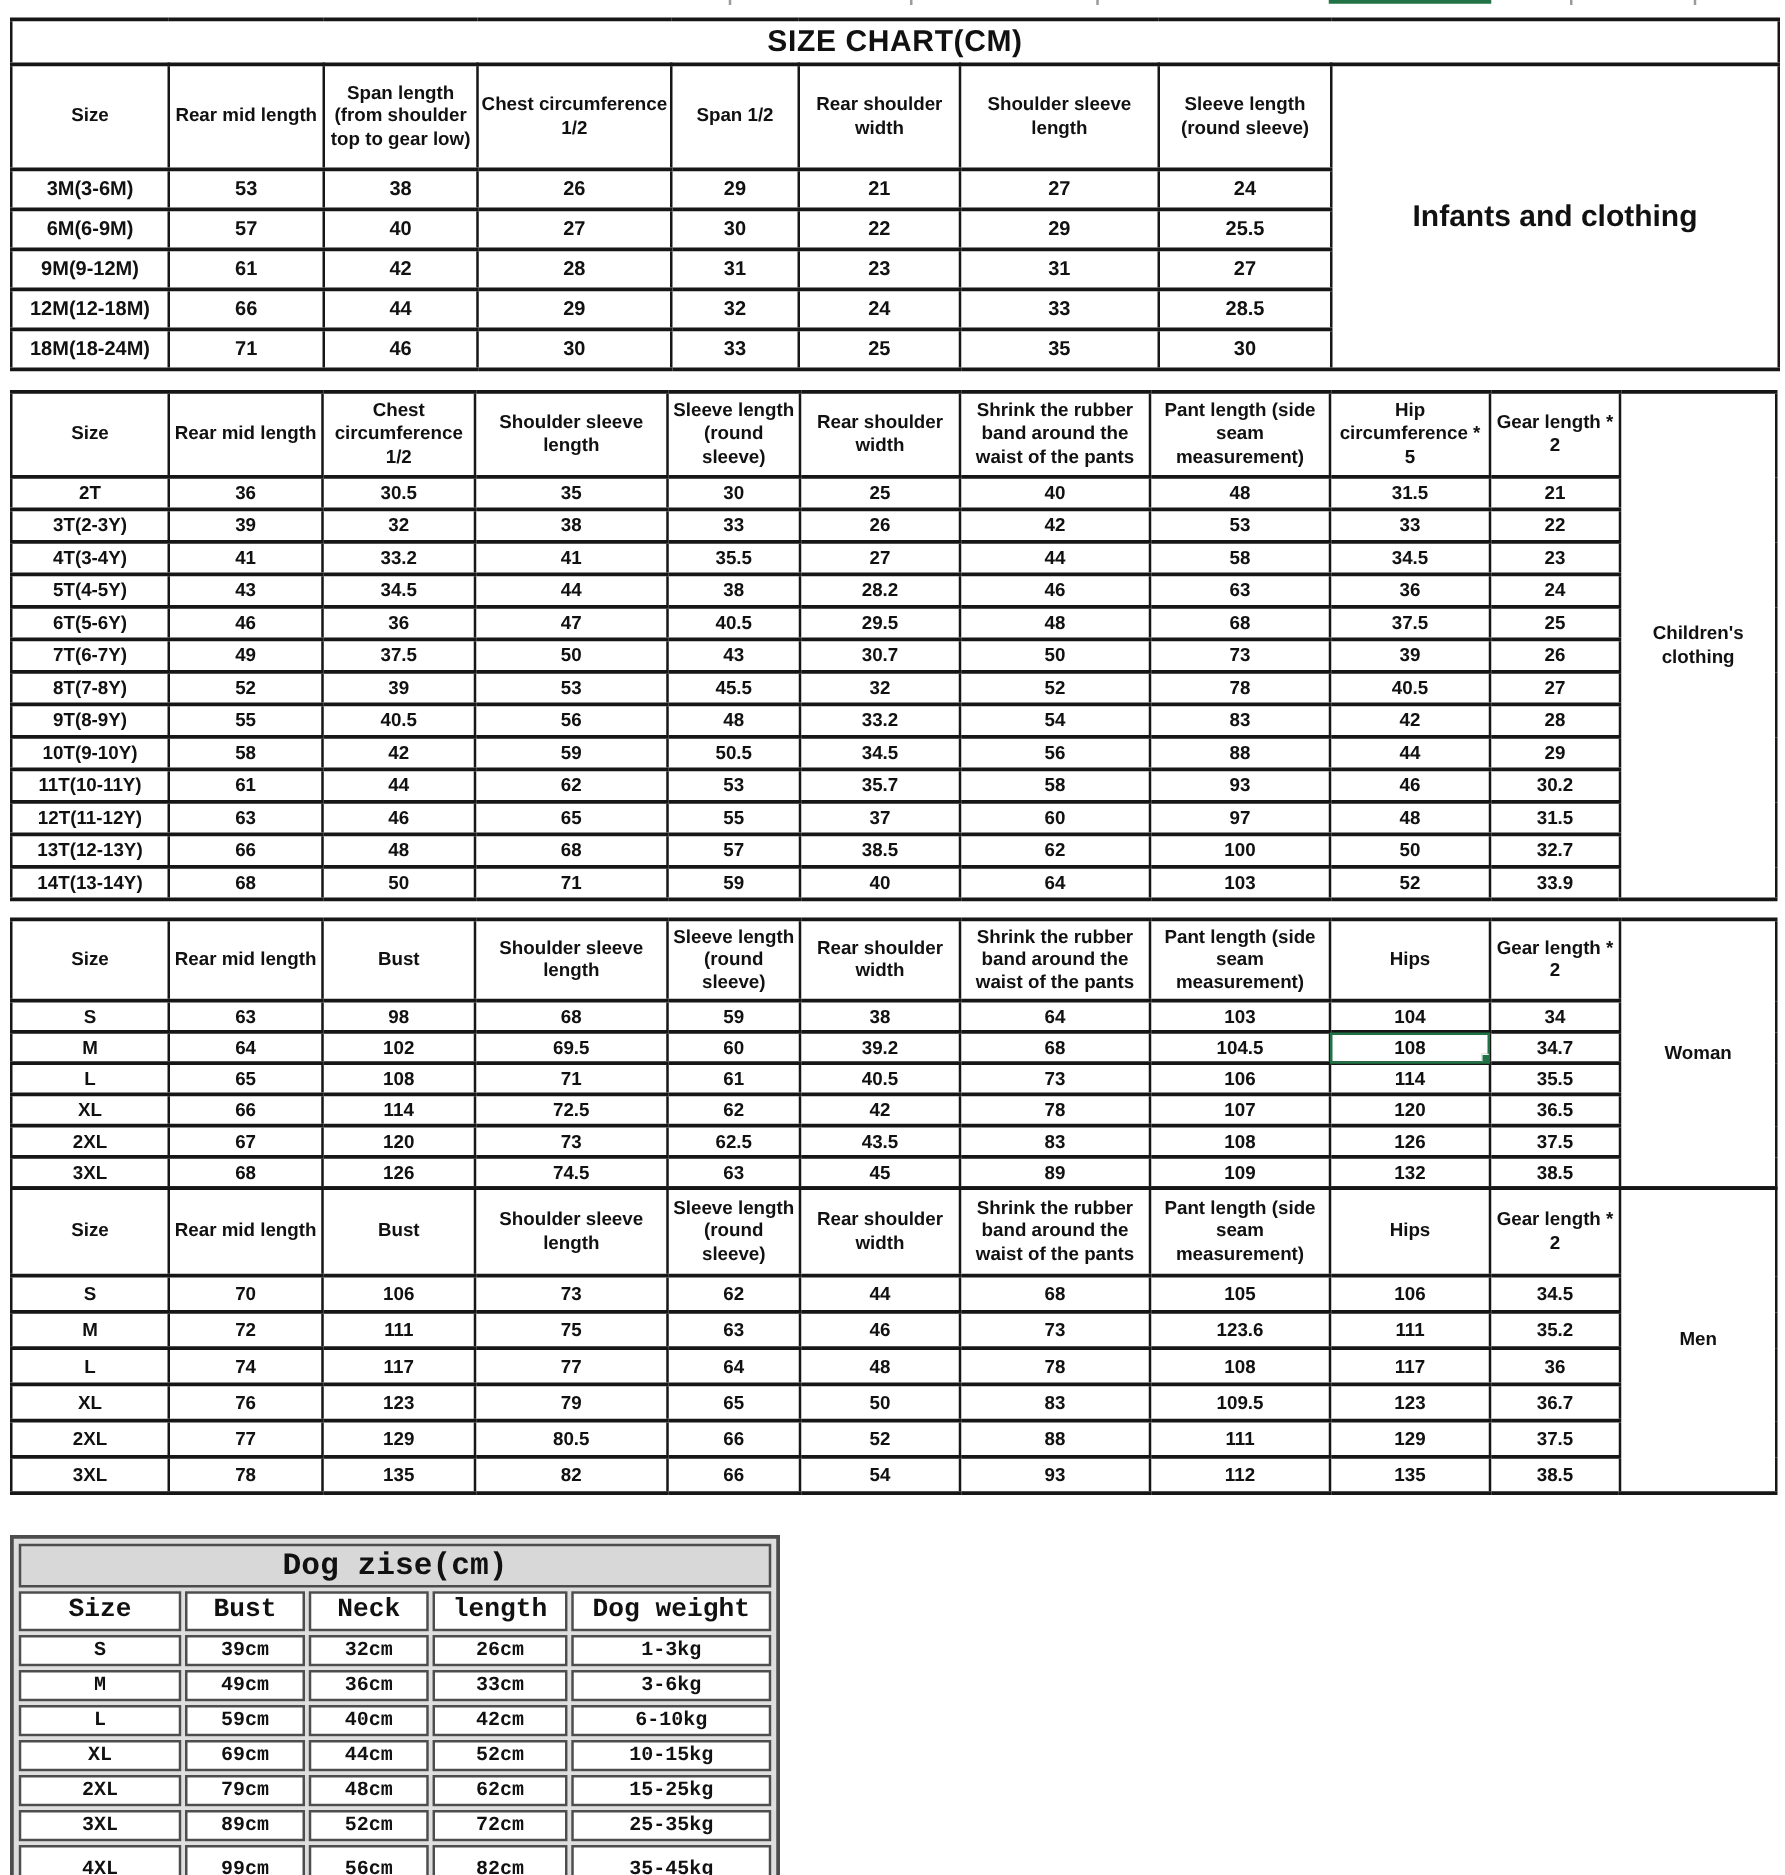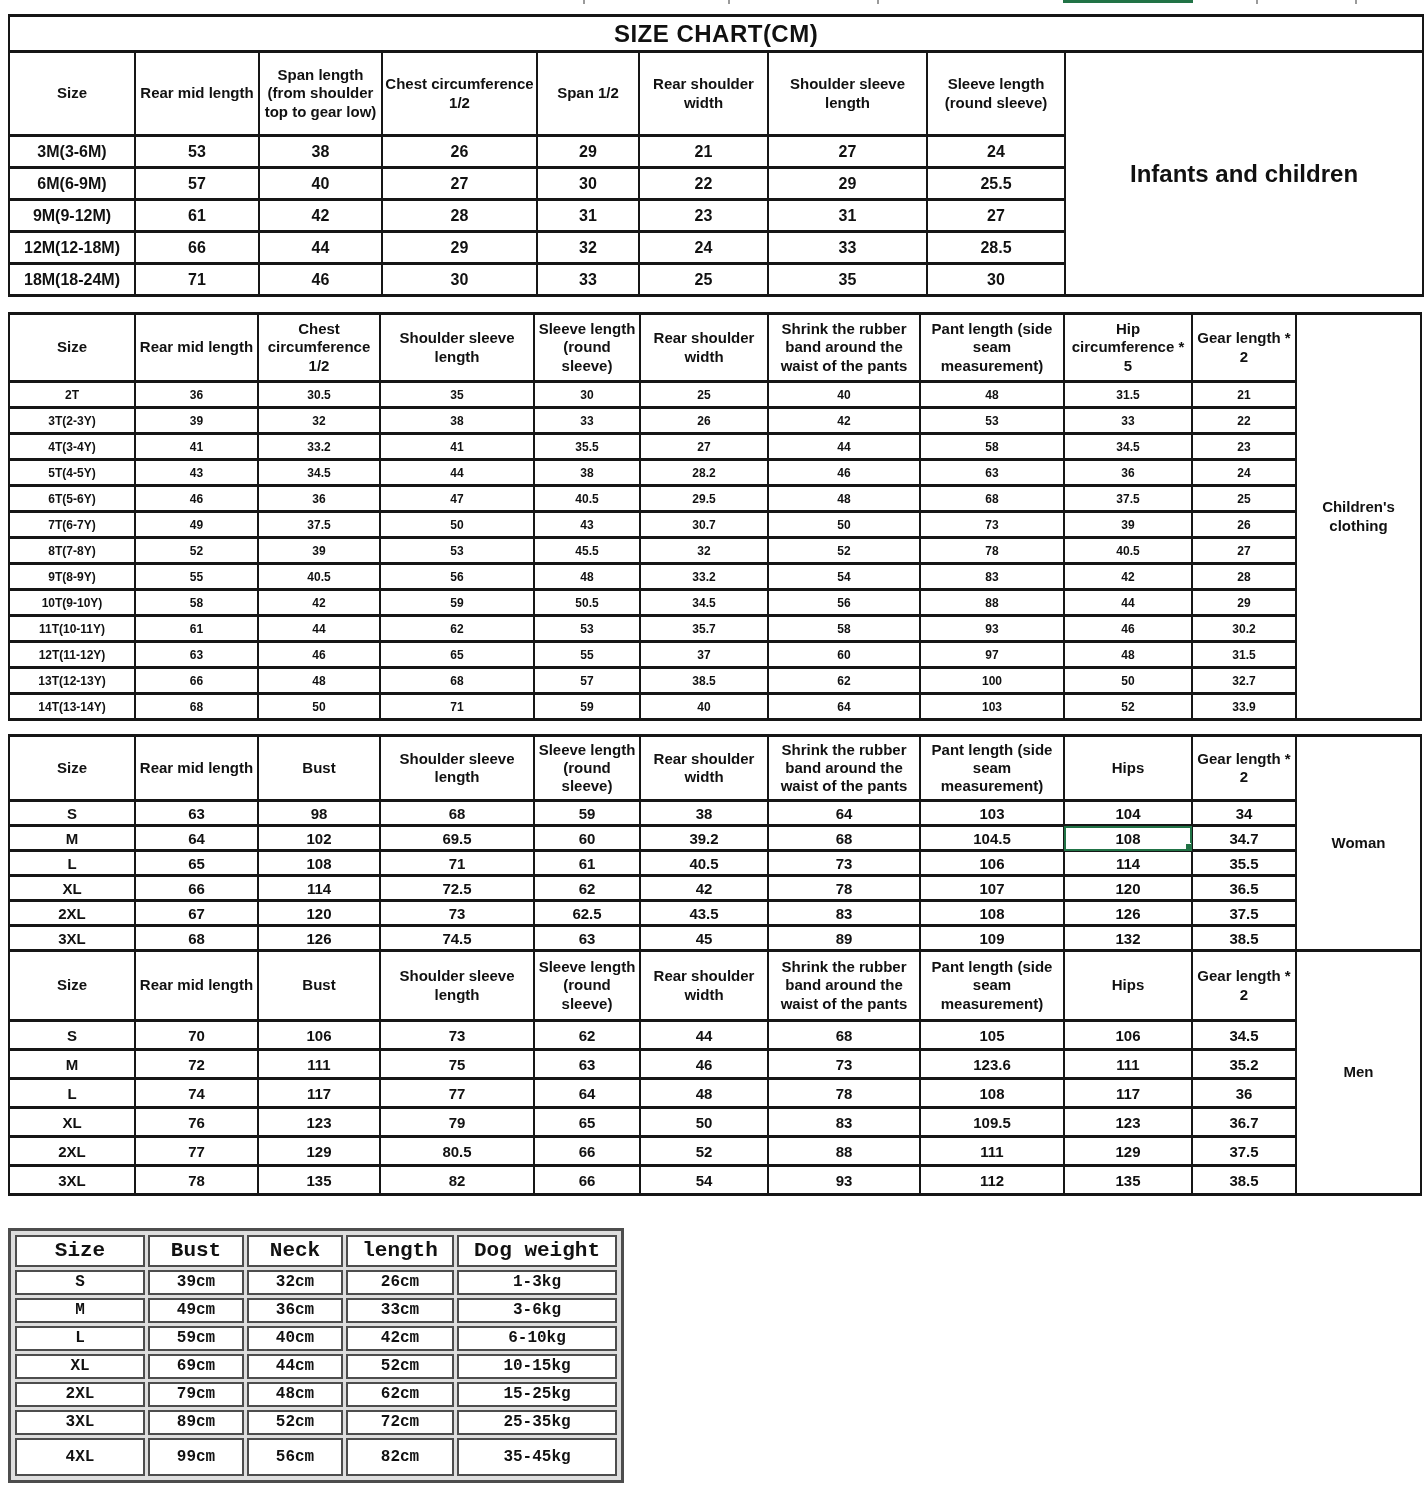--- a/index.html
+++ b/index.html
@@ -21,21 +21,21 @@
   #band3 { left:8px; top:734px; width:1412px; }
   #band4 { left:8px; top:949px; width:1412px; }
 
   .title-row td { height:36px; font-size:24px; letter-spacing:.5px; }
   tr[data-headers] td, td.hdr { font-size:15px; line-height:1.22; }
   #band1 tr[data-headers] { height:84px; }
   #band2 tr[data-headers] { height:68px; }
   #band3 tr[data-headers] { height:65px; }
   #band4 tr[data-headers] { height:70px; }
   #band1 .data-row { height:32px; font-size:16px;padding-left:36px; }
-  #band2 .data-row { height:26px; font-size:12px; }
+  #band2 .data-row { height:26px; font-size:15px; }
   #band3 .data-row { height:25px; font-size:15px; }
   #band4 .data-row { height:29px; font-size:15px; }
 
   .side-label { color:var(--label-red); font-size:22px; line-height:1.3; }
   #band1 .side-label { font-size:24px; }
 
   .c-black { color:#111; }
   .c-blue  { color:var(--row-blue); }
   .c-navy  { color:var(--row-navy); }
   .c-red   { color:var(--row-red); }
@@ -92,21 +92,21 @@
       </tr>
       <tr data-headers="infant_table">
         <td class="hdr">Size</td>
           <td class="hdr">Rear mid length</td>
           <td class="hdr">Span length (from shoulder top to gear low)</td>
           <td class="hdr">Chest circumference 1/2</td>
           <td class="hdr">Span 1/2</td>
           <td class="hdr">Rear shoulder width</td>
           <td class="hdr">Shoulder sleeve length</td>
           <td class="hdr">Sleeve length (round sleeve)</td>
-          <td class="side-label" rowspan="6">Infants and children</td>
+          <td class="side-label" rowspan="6">Infants and clothing</td>
       </tr>
     <tr class="data-row">
           <td class="row-label c-black">3M(3-6M)</td>
           <td class="c-black">53</td>
           <td class="c-black">38</td>
           <td class="c-black">26</td>
           <td class="c-black">29</td>
           <td class="c-black">21</td>
           <td class="c-black">27</td>
           <td class="c-black">24</td>
@@ -558,20 +558,23 @@
   <div class="dog-outer">
     <table class="dog">
       <colgroup>
         <col style="width:130px">
           <col style="width:96px">
           <col style="width:96px">
           <col style="width:108px">
           <col style="width:160px">
       </colgroup>
       <tbody>
+        <tr class="dog-title">
+          <td colspan="5">Dog zise(cm)</td>
+        </tr>
         <tr data-headers="dog_table">
             <td class="hdr">Size</td>
             <td class="hdr">Bust</td>
             <td class="hdr">Neck</td>
             <td class="hdr">length</td>
             <td class="hdr">Dog weight</td>
           </tr>
       <tr class="data-row">
             <td class="row-label c-black">S</td>
             <td class="c-black">39cm</td>

